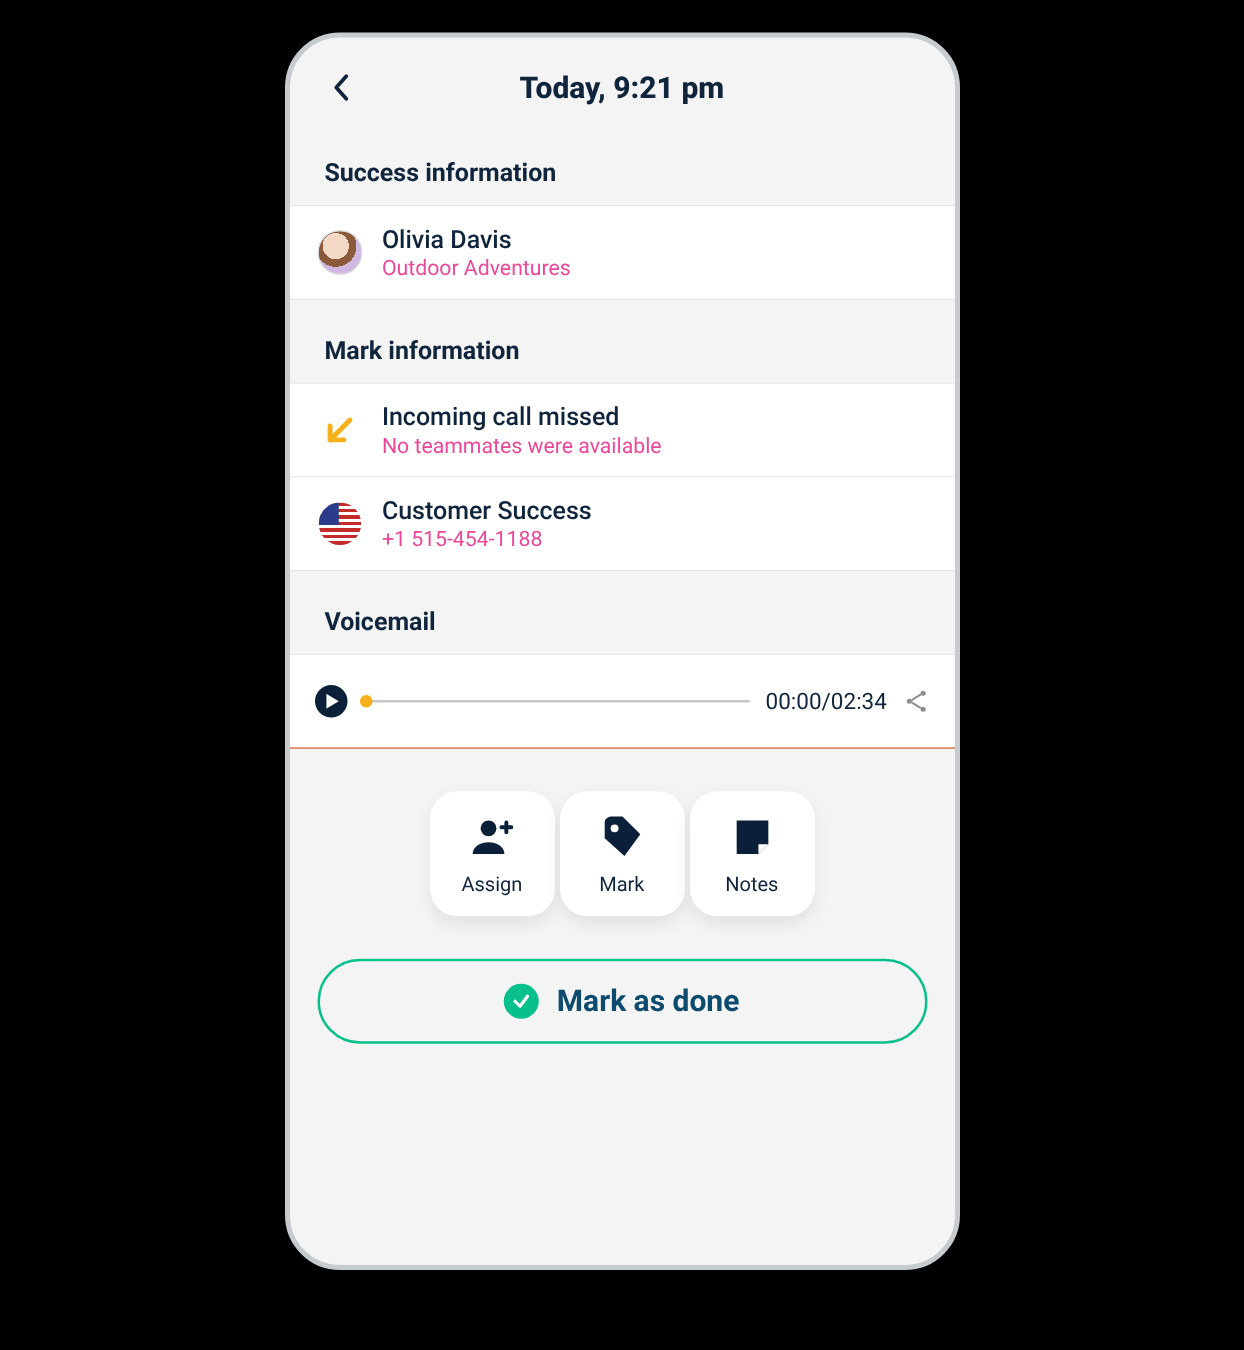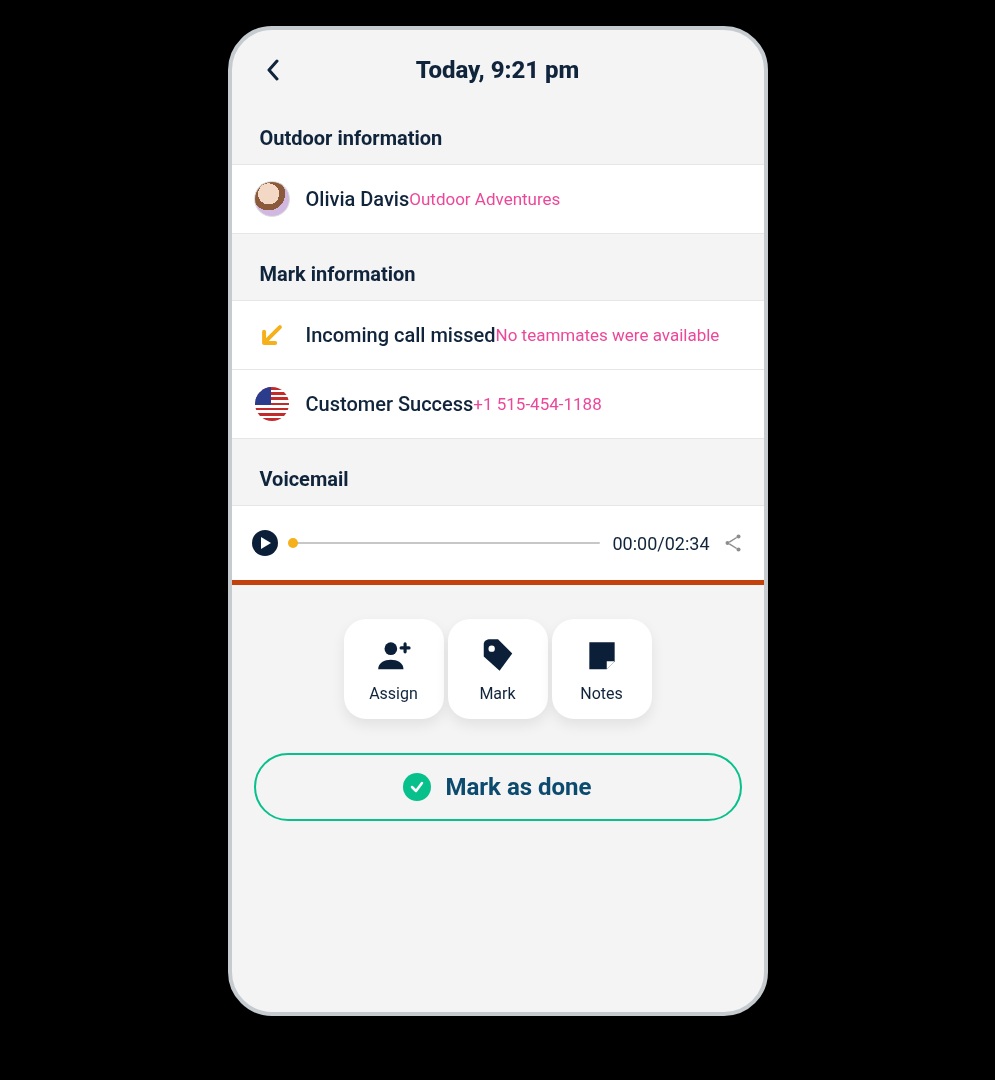--- a/index.html
+++ b/index.html
@@ -58,21 +58,21 @@
     align-items:center;
     padding: 14px 20px;
   }
   .row + .row { border-top:none; }
   .row-icon {
     width:40px; height:40px;
     display:flex; align-items:center; justify-content:center;
     margin-right:14px;
     flex-shrink:0;
   }
-  .row-texts { display:flex; flex-direction:row; }
+  .row-texts { display:flex; flex-direction:column; }
   .row-title { font-size:20px; font-weight:500; color:#10243b; }
   .row-sub   { font-size:17px; color:#ec4899; margin-top:2px; }
   .avatar {
     width:36px; height:36px; border-radius:50%;
     background: radial-gradient(circle at 40% 35%, #f3d8c5 0 35%, #8b5a3a 35% 55%, #d1b8e0 55% 100%);
     border:1px solid #ddd;
   }
   .missed-arrow {
     width:38px; height:38px;
   }
@@ -82,21 +82,21 @@
     background: repeating-linear-gradient(#c32a2a 0 2.6px, #fff 2.6px 5.2px);
   }
   .flag-wrap .canton {
     position:absolute; left:0; top:0; width:16px; height:18px;
     background:#2b3c8c;
   }
 
   .voicemail-row {
     background:#fff;
     border-top:1px solid #e6e6e6;
-    border-bottom:5px solid #c2410c;
+    border-bottom:1px solid #c2410c;
     padding: 24px 20px;
     display:flex;
     align-items:center;
     gap:12px;
   }
   .play-btn {
     width:26px; height:26px; border-radius:50%;
     background:#0b2038;
     display:flex; align-items:center; justify-content:center;
     cursor:pointer;
@@ -172,21 +172,21 @@
 
   <div class="header">
     <div class="back-btn">
       <svg width="14" height="22" viewBox="0 0 14 22">
         <path d="M11 2 L3 11 L11 20" stroke="#10243b" stroke-width="3" fill="none" stroke-linecap="round" stroke-linejoin="round"></path>
       </svg>
     </div>
     <div class="header-title">Today, 9:21 pm</div>
   </div>
 
-  <div class="section-header">Outdoor information</div>
+  <div class="section-header">Success information</div>
 
   <div class="row">
     <div class="row-icon">
       <div class="avatar"></div>
     </div>
     <div class="row-texts">
       <div class="row-title">Olivia Davis</div>
       <div class="row-sub">Outdoor Adventures</div>
     </div>
   </div>

